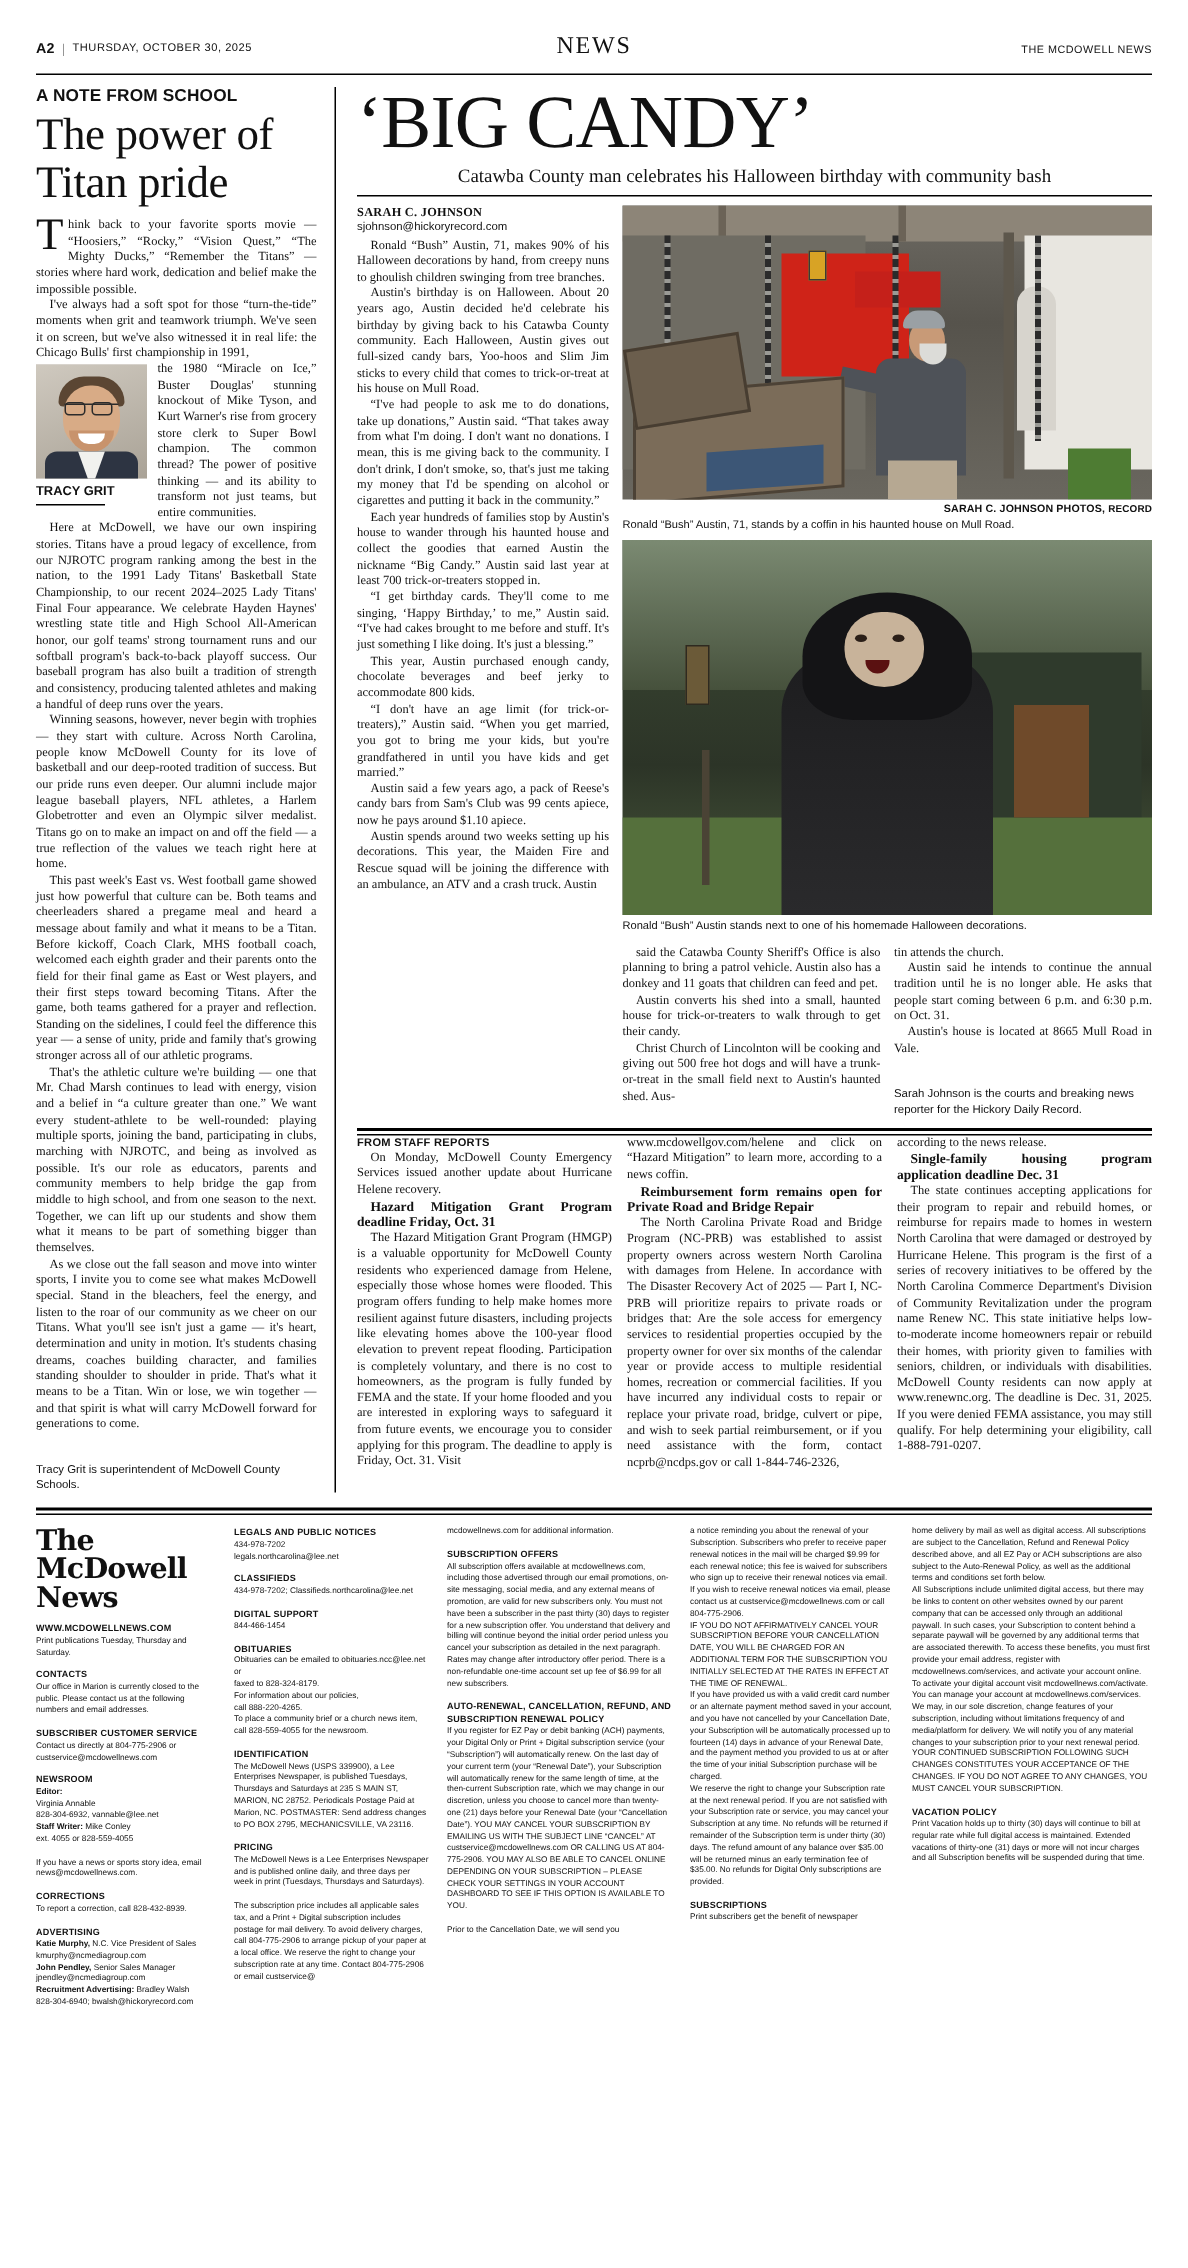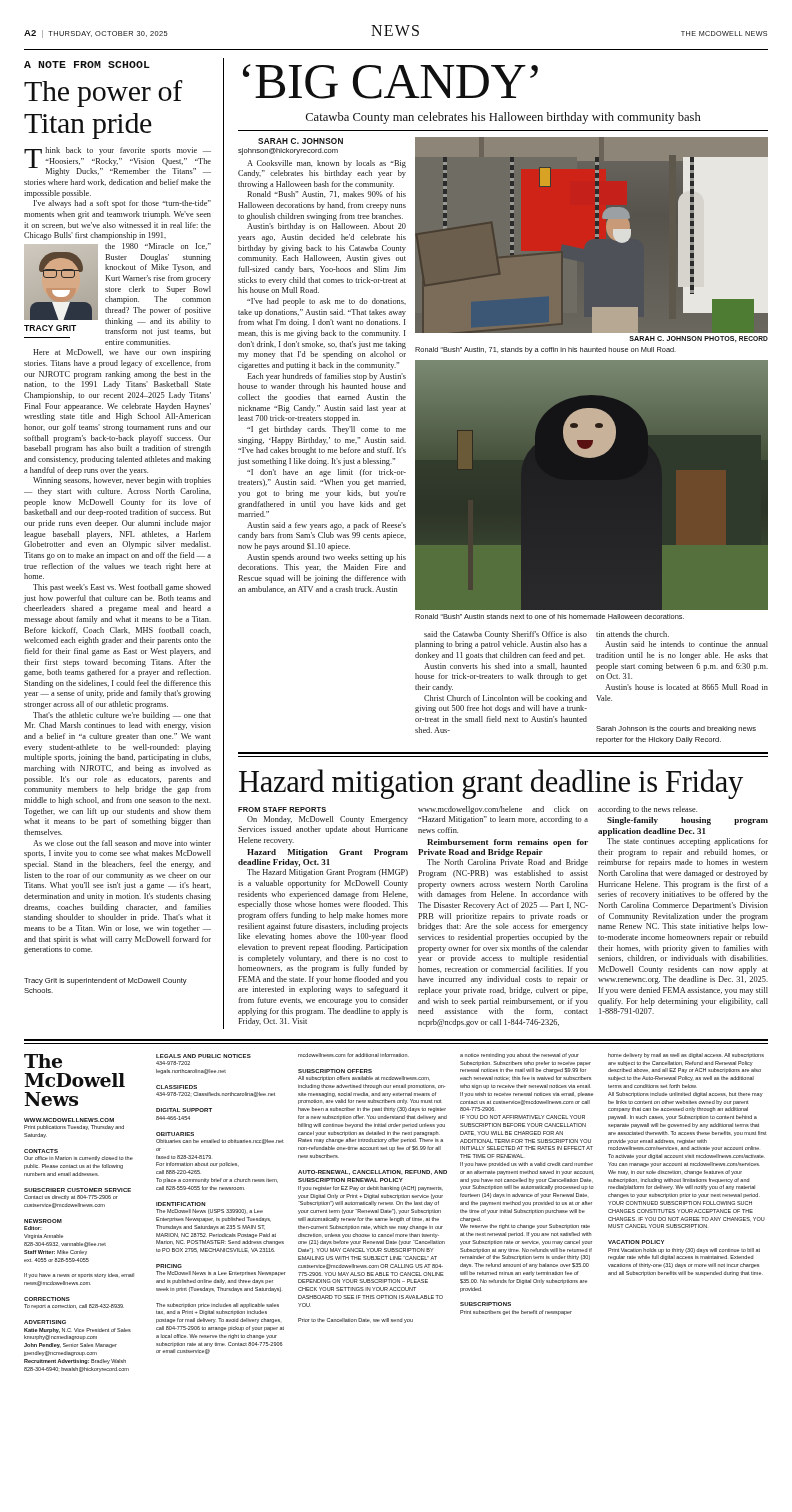--- a/index.html
+++ b/index.html
@@ -8,34 +8,34 @@
     width:792px; height:1512px;
     background:#ffffff;
     font-family:"Liberation Serif", serif;
     color:#111;
     overflow:hidden;
   }
   .page { width:792px; height:1512px; padding:22px 24px 10px 24px; position:relative; }
 
   
   .folio { display:flex; align-items:baseline; height:22px; }
-  .folio-left { display:flex; align-items:flex-end; gap:5px; flex:1; }
+  .folio-left { display:flex; align-items:flex-start; gap:5px; flex:1; }
   .folio-pg { font-family:"Liberation Sans", sans-serif; font-weight:bold; font-size:9.5px; letter-spacing:.2px; }
   .folio-sep { font-size:9px; color:#666; }
   .folio-date { font-family:"Liberation Sans", sans-serif; font-size:7.4px; letter-spacing:.35px; }
   .folio-center { flex:0 0 auto; font-family:"Liberation Serif", serif; font-size:16px; letter-spacing:1.2px; }
   .folio-right { flex:1; text-align:right; font-family:"Liberation Sans", sans-serif; font-size:7.2px; letter-spacing:.35px; }
   .rule-thick { border-top:1.6px solid #000; margin-top:5px; }
 
   
   .top { display:flex; margin-top:8px; }
   .col-left { width:200px; padding-right:12px; border-right:1px solid #000; }
   .col-main { flex:1; padding-left:14px; }
 
-  .kicker { font-family:Liberation Mono, monospace; font-weight:bold; font-size:11.5px; letter-spacing:.1px; margin-bottom:4px; }
+  .kicker { font-family:Liberation Sans, sans-serif; font-weight:bold; font-size:11.5px; letter-spacing:.1px; margin-bottom:4px; }
   .col-hed { font-size:30px; line-height:1.05; font-weight:normal; letter-spacing:-.3px; margin:2px 0 8px 0; }
 
   .body-txt { font-size:8.3px; line-height:1.285; text-align:justify; hyphens:auto; }
   .body-txt p { margin:0; text-indent:9px; }
   .body-txt p.noind { text-indent:0; }
   .dropcap {
     float:left; font-size:30px; line-height:22px; padding:1px 3px 0 0; font-weight:normal;
   }
 
   .mugwrap { float:left; width:74px; margin:2px 7px 2px 0; }
@@ -55,21 +55,21 @@
 
   .tagline { font-family:"Liberation Sans", sans-serif; font-size:7.6px; line-height:1.34; margin-top:20px; }
 
   
   .bc-hed { font-size:50px; line-height:.95; text-align:left; letter-spacing:-.5px; font-weight:normal; margin:0 0 2px 0; }
   .bc-deck { font-size:12.6px; text-align:center; margin:4px 0 5px 0; }
   .bc-rule { border-top:1px solid #000; margin-bottom:6px; }
 
   .story { display:flex; gap:9px; }
   .scol { width:168px; }
-  .byline-name { font-family:Liberation Sans, sans-serif; font-weight:bold; font-size:8.2px; letter-spacing:.2px;margin-left:20px; }
+  .byline-name { font-family:Liberation Serif, serif; font-weight:bold; font-size:8.2px; letter-spacing:.2px; }
   .byline-mail { font-family:"Liberation Sans", sans-serif; font-size:7.6px; margin-bottom:4px; }
 
   
   .photo-col { flex:1; }
   .photo { width:100%; position:relative; overflow:hidden; background:#777; }
   .credit { font-family:"Liberation Sans", sans-serif; font-weight:bold; font-size:7.1px; text-align:right; margin-top:2px; letter-spacing:.1px; }
   .credit span.reg { font-weight:bold; font-size:6.6px; }
   .cap { font-family:"Liberation Sans", sans-serif; font-size:7.4px; line-height:1.3; margin-top:2px; }
 
   
@@ -195,26 +195,26 @@
       <div class="bc-hed">‘BIG CANDY’</div>
       <div class="bc-deck">Catawba County man celebrates his Halloween birthday with community bash</div>
       <div class="bc-rule"></div>
 
       <div class="story">
 
         <div class="scol">
           <div class="byline-name">SARAH C. JOHNSON</div>
           <div class="byline-mail">sjohnson@hickoryrecord.com</div>
           <div class="body-txt">
-            <p>A Cooksville man, known by locals as “Big Candy,” celebrates his birthday each year by throwing a Halloween bash for the community.</p>
             <p>Ronald “Bush” Austin, 71, makes 90% of his Halloween decorations by hand, from creepy nuns to ghoulish children swinging from tree branches.</p>
             <p>Austin's birthday is on Halloween. About 20 years ago, Austin decided he'd celebrate his birthday by giving back to his Catawba County community. Each Halloween, Austin gives out full-sized candy bars, Yoo-hoos and Slim Jim sticks to every child that comes to trick-or-treat at his house on Mull Road.</p>
             <p>“I've had people to ask me to do donations, take up donations,” Austin said. “That takes away from what I'm doing. I don't want no donations. I mean, this is me giving back to the community. I don't drink, I don't smoke, so, that's just me taking my money that I'd be spending on alcohol or cigarettes and putting it back in the community.”</p>
             <p>Each year hundreds of families stop by Austin's house to wander through his haunted house and collect the goodies that earned Austin the nickname “Big Candy.” Austin said last year at least 700 trick-or-treaters stopped in.</p>
             <p>“I get birthday cards. They'll come to me singing, ‘Happy Birthday,’ to me,” Austin said. “I've had cakes brought to me before and stuff. It's just something I like doing. It's just a blessing.”</p>
+            <p>This year, Austin purchased enough candy, chocolate beverages and beef jerky to accommodate 800 kids.</p>
             <p>“I don't have an age limit (for trick-or-treaters),” Austin said. “When you get married, you got to bring me your kids, but you're grandfathered in until you have kids and get married.”</p>
             <p>Austin said a few years ago, a pack of Reese's candy bars from Sam's Club was 99 cents apiece, now he pays around $1.10 apiece.</p>
             <p>Austin spends around two weeks setting up his decorations. This year, the Maiden Fire and Rescue squad will be joining the difference with an ambulance, an ATV and a crash truck. Austin</p>
           </div>
         </div>
 
         <div class="photo-col">
           <div class="photo p1">
             <div class="ceil"></div>
             <div class="ceilbeam" style="left:18%"></div>
@@ -278,21 +278,20 @@
                 <p>Austin's house is located at 8665 Mull Road in Vale.</p>
               </div>
               <div class="tagline">Sarah Johnson is the courts and breaking news reporter for the Hickory Daily Record.</div>
             </div>
           </div>
         </div>
       </div>
 
       <div class="double-rule"></div>
       <div class="double-rule2"></div>
-      <div class="hz-hed">Hazard mitigation grant deadline is Friday</div>
       <div class="hz-cols">
         <div class="hz-col">
           <div class="src">FROM STAFF REPORTS</div>
           <div class="body-txt">
             <p>On Monday, McDowell County Emergency Services issued another update about Hurricane Helene recovery.</p>
             <p class="subhed">Hazard Mitigation Grant Program deadline Friday, Oct. 31</p>
             <p>The Hazard Mitigation Grant Program (HMGP) is a valuable opportunity for McDowell County residents who experienced damage from Helene, especially those whose homes were flooded. This program offers funding to help make homes more resilient against future disasters, including projects like elevating homes above the 100-year flood elevation to prevent repeat flooding. Participation is completely voluntary, and there is no cost to homeowners, as the program is fully funded by FEMA and the state. If your home flooded and you are interested in exploring ways to safeguard it from future events, we encourage you to consider applying for this program. The deadline to apply is Friday, Oct. 31. Visit</p>
           </div>
         </div>
         <div class="hz-col">

